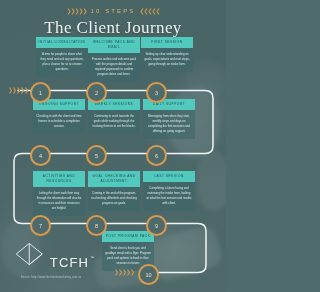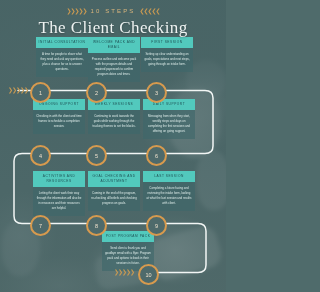--- a/index.html
+++ b/index.html
@@ -232,21 +232,21 @@
     <div class="photo-shape ps6"></div>
   </div>
   <div class="photo-veil"></div>
 
   <div class="header">
     <div class="eyebrow">
       <span class="chev">❯❯❯❯❯</span>
       <span class="eyebrow-text">10 STEPS</span>
       <span class="chev">❮❮❮❮❮</span>
     </div>
-    <div class="main-title">The Client Checking</div>
+    <div class="main-title">The Client Journey</div>
   </div>
 
   <svg class="connector" viewBox="0 0 226 292">
     <path d="M 18 90.5 L 205 90.5 Q 213 90.5 213 98 L 213 146 Q 213 153.5 205 153.5 L 22 153.5 Q 14 153.5 14 161 L 14 216 Q 14 223.5 22 223.5 L 198 223.5 Q 206 223.5 206 231 L 206 265 Q 206 272.5 198 272.5 L 150 272.5" fill="none" stroke="#f2f6f5" stroke-width="1.5" stroke-linecap="round"></path>
   </svg>
 
   <div class="card card-1">
     <div class="card-head">INITIAL CONSULTATION</div>
     <div class="card-body">A time for people to share what they need and ask any questions, plus a chance for us to answer questions.</div>
   </div>
@@ -297,14 +297,27 @@
   <div class="step-circle sc-5">5</div>
   <div class="step-circle sc-6">6</div>
   <div class="step-circle sc-7">7</div>
   <div class="step-circle sc-8">8</div>
   <div class="step-circle sc-9">9</div>
   <div class="step-circle sc-10">10</div>
 
   <div class="arrow-deco deco-left">❯❯❯❯❯</div>
   <div class="arrow-deco deco-bottom">❯❯❯❯❯</div>
 
+  <div class="logo-block">
+    <svg class="logo-mark" viewBox="0 0 40 32">
+      <polygon points="20,3 36,16 20,29 4,16" fill="none" stroke="#eef3f2" stroke-width="1.1"></polygon>
+      <line x1="20" y1="3" x2="20" y2="29" stroke="#eef3f2" stroke-width="1.1"></line>
+      <line x1="20" y1="3" x2="4" y2="16" stroke="#eef3f2" stroke-width="0"></line>
+      <line x1="36" y1="16" x2="20" y2="29" stroke="#eef3f2" stroke-width="0"></line>
+      <line x1="20" y1="29" x2="36" y2="16" stroke="#eef3f2" stroke-width="1.1"></line>
+    </svg>
+    <div class="logo-word">
+      <span>TCFH</span><span class="logo-tm">™</span>
+    </div>
+    <div class="source-line">Source: http://www.theclientsmarketing.com.au</div>
+  </div>
 
 </div>
 
 </body></html>

